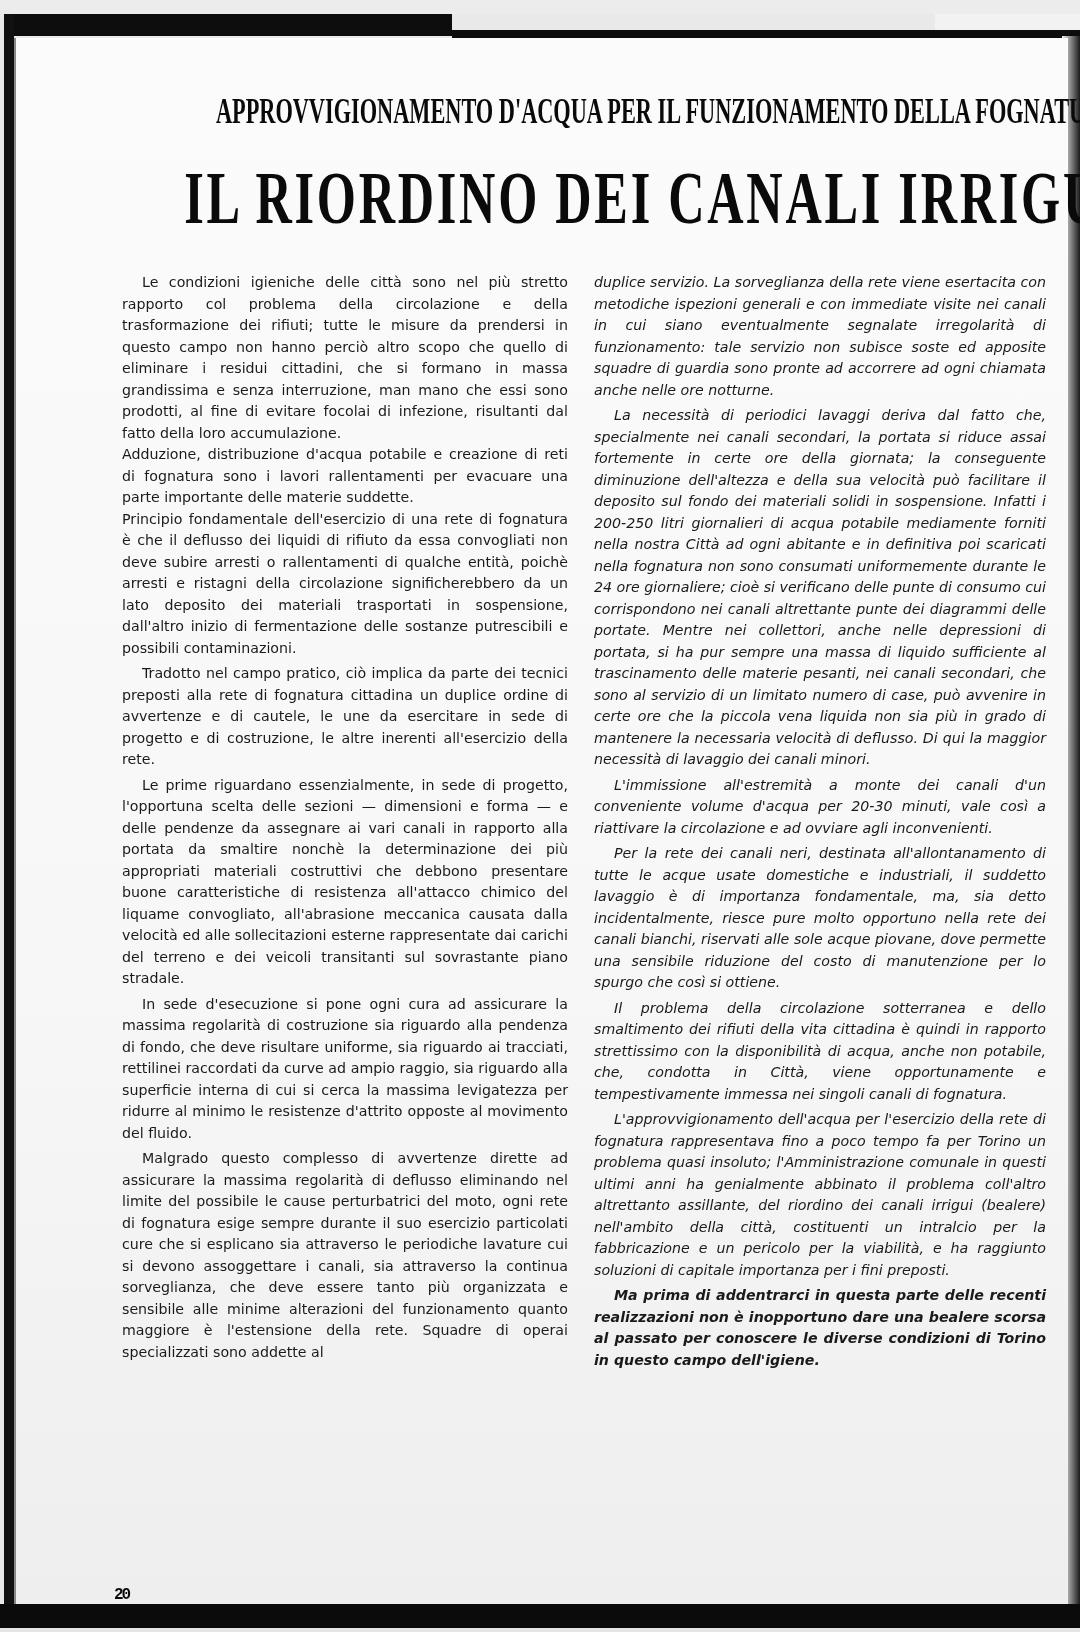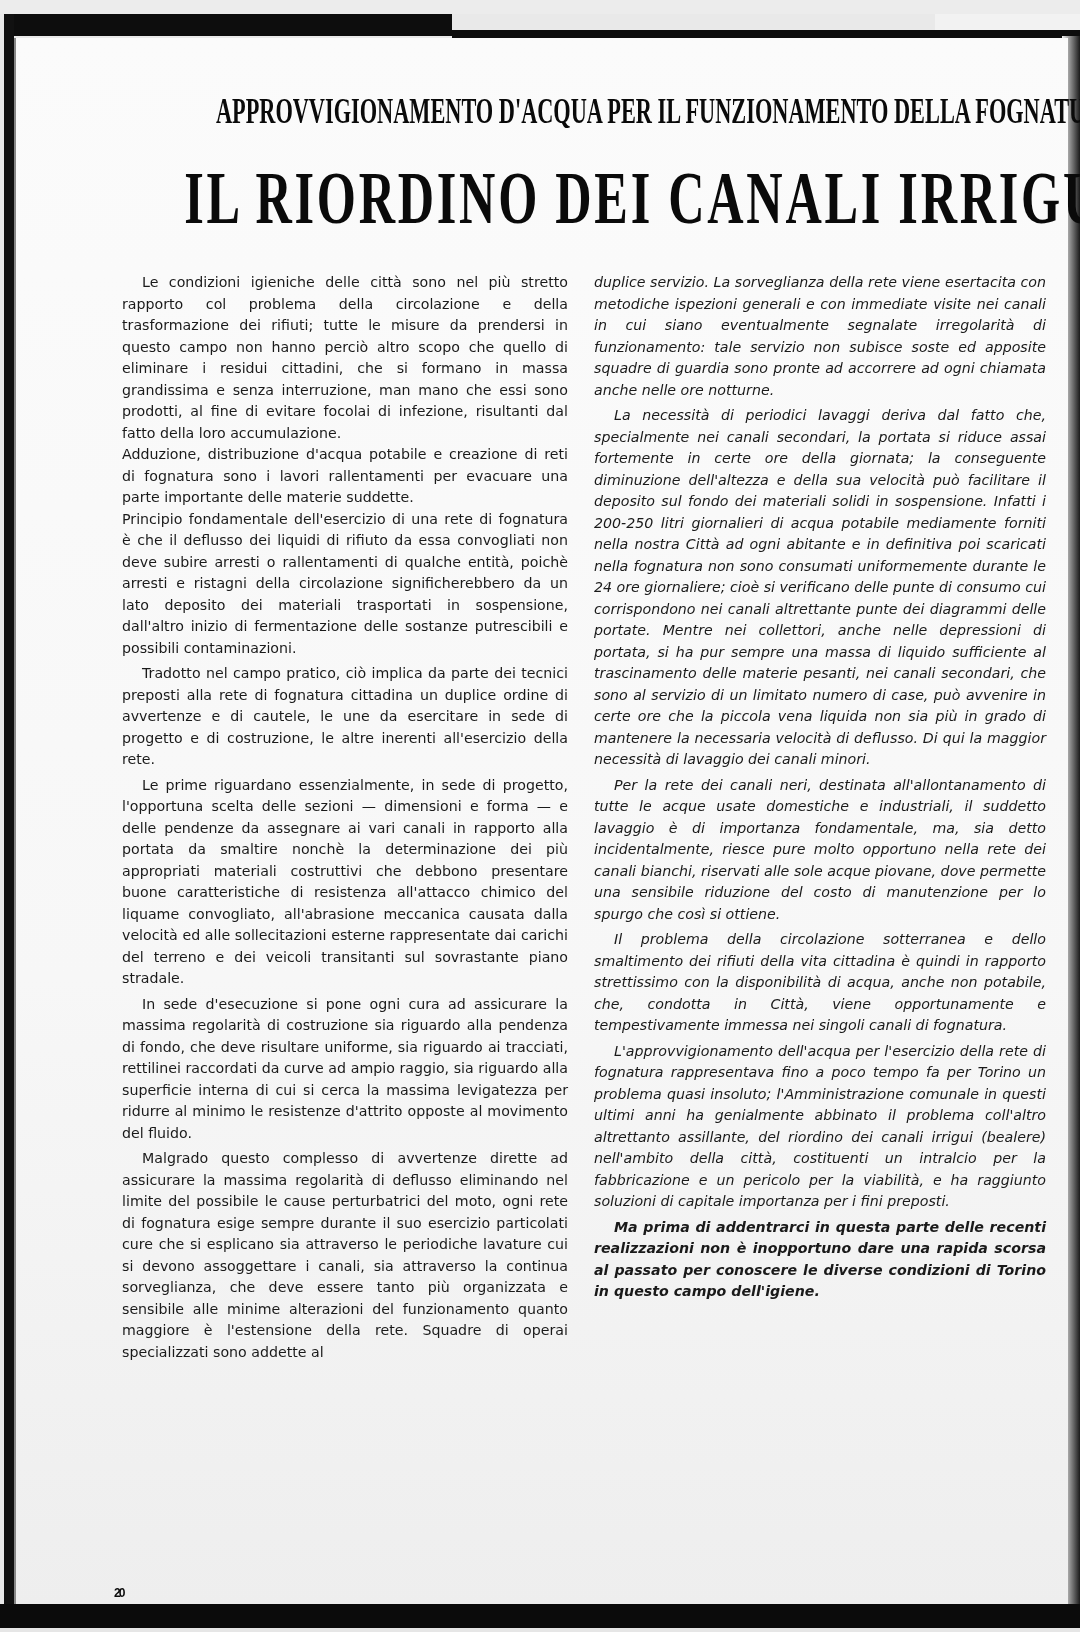--- a/index.html
+++ b/index.html
@@ -49,22 +49,22 @@
   .col-left { left: 106px; width: 446px; }
   .col-right { left: 578px; width: 452px; font-style: italic; }
   .column p { margin: 0; text-indent: 0; }
   .column p.indent { text-indent: 20px; }
   .column p + p { margin-top: 0; }
   .column p.gap { margin-top: 4px; }
   .bold-tail { font-weight: bold; }
 
   .page-number {
     position: absolute; left: 98px; top: 1548px;
-    font-family: Liberation Sans, sans-serif; font-weight: bold;
-    font-size: 12px; color: #0a0a0a; letter-spacing: -2px;
+    font-family: Liberation Mono, monospace; font-weight: bold;
+    font-size: 16px; color: #0a0a0a; letter-spacing: -2px;
   }
 </style>
 </head>
 <body>
 
 <div class="scan-top-strip"></div>
 <div class="scan-top-bar"></div>
 <div class="scan-top-bar2"></div>
 <div class="scan-top-right"></div>
 <div class="scan-left-bar"></div>
@@ -80,23 +80,24 @@
     <p>Principio fondamentale dell'esercizio di una rete di fognatura è che il deflusso dei liquidi di rifiuto da essa convogliati non deve subire arresti o rallentamenti di qualche entità, poichè arresti e ristagni della circolazione significherebbero da un lato deposito dei materiali trasportati in sospensione, dall'altro inizio di fermentazione delle sostanze putrescibili e possibili contaminazioni.</p>
     <p class="indent gap">Tradotto nel campo pratico, ciò implica da parte dei tecnici preposti alla rete di fognatura cittadina un duplice ordine di avvertenze e di cautele, le une da esercitare in sede di progetto e di costruzione, le altre inerenti all'esercizio della rete.</p>
     <p class="indent gap">Le prime riguardano essenzialmente, in sede di progetto, l'opportuna scelta delle sezioni — dimensioni e forma — e delle pendenze da assegnare ai vari canali in rapporto alla portata da smaltire nonchè la determinazione dei più appropriati materiali costruttivi che debbono presentare buone caratteristiche di resistenza all'attacco chimico del liquame convogliato, all'abrasione meccanica causata dalla velocità ed alle sollecitazioni esterne rappresentate dai carichi del terreno e dei veicoli transitanti sul sovrastante piano stradale.</p>
     <p class="indent gap">In sede d'esecuzione si pone ogni cura ad assicurare la massima regolarità di costruzione sia riguardo alla pendenza di fondo, che deve risultare uniforme, sia riguardo ai tracciati, rettilinei raccordati da curve ad ampio raggio, sia riguardo alla superficie interna di cui si cerca la massima levigatezza per ridurre al minimo le resistenze d'attrito opposte al movimento del fluido.</p>
     <p class="indent gap">Malgrado questo complesso di avvertenze dirette ad assicurare la massima regolarità di deflusso eliminando nel limite del possibile le cause perturbatrici del moto, ogni rete di fognatura esige sempre durante il suo esercizio particolati cure che si esplicano sia attraverso le periodiche lavature cui si devono assoggettare i canali, sia attraverso la continua sorveglianza, che deve essere tanto più organizzata e sensibile alle minime alterazioni del funzionamento quanto maggiore è l'estensione della rete. Squadre di operai specializzati sono addette al</p>
   </div>
 
   <div class="column col-right">
     <p>duplice servizio. La sorveglianza della rete viene esertacita con metodiche ispezioni generali e con immediate visite nei canali in cui siano eventualmente segnalate irregolarità di funzionamento: tale servizio non subisce soste ed apposite squadre di guardia sono pronte ad accorrere ad ogni chiamata anche nelle ore notturne.</p>
     <p class="indent gap">La necessità di periodici lavaggi deriva dal fatto che, specialmente nei canali secondari, la portata si riduce assai fortemente in certe ore della giornata; la conseguente diminuzione dell'altezza e della sua velocità può facilitare il deposito sul fondo dei materiali solidi in sospensione. Infatti i 200-250 litri giornalieri di acqua potabile mediamente forniti nella nostra Città ad ogni abitante e in definitiva poi scaricati nella fognatura non sono consumati uniformemente durante le 24 ore giornaliere; cioè si verificano delle punte di consumo cui corrispondono nei canali altrettante punte dei diagrammi delle portate. Mentre nei collettori, anche nelle depressioni di portata, si ha pur sempre una massa di liquido sufficiente al trascinamento delle materie pesanti, nei canali secondari, che sono al servizio di un limitato numero di case, può avvenire in certe ore che la piccola vena liquida non sia più in grado di mantenere la necessaria velocità di deflusso. Di qui la maggior necessità di lavaggio dei canali minori.</p>
+    <p class="indent gap">L'immissione all'estremità a monte dei canali d'un conveniente volume d'acqua per 20-30 minuti, vale così a riattivare la circolazione e ad ovviare agli inconvenienti.</p>
     <p class="indent gap">Per la rete dei canali neri, destinata all'allontanamento di tutte le acque usate domestiche e industriali, il suddetto lavaggio è di importanza fondamentale, ma, sia detto incidentalmente, riesce pure molto opportuno nella rete dei canali bianchi, riservati alle sole acque piovane, dove permette una sensibile riduzione del costo di manutenzione per lo spurgo che così si ottiene.</p>
     <p class="indent gap">Il problema della circolazione sotterranea e dello smaltimento dei rifiuti della vita cittadina è quindi in rapporto strettissimo con la disponibilità di acqua, anche non potabile, che, condotta in Città, viene opportunamente e tempestivamente immessa nei singoli canali di fognatura.</p>
     <p class="indent gap">L'approvvigionamento dell'acqua per l'esercizio della rete di fognatura rappresentava fino a poco tempo fa per Torino un problema quasi insoluto; l'Amministrazione comunale in questi ultimi anni ha genialmente abbinato il problema coll'altro altrettanto assillante, del riordino dei canali irrigui (bealere) nell'ambito della città, costituenti un intralcio per la fabbricazione e un pericolo per la viabilità, e ha raggiunto soluzioni di capitale importanza per i fini preposti.</p>
-    <p class="indent gap bold-tail">Ma prima di addentrarci in questa parte delle recenti realizzazioni non è inopportuno dare una rapida scorsa al passato per conoscere le diverse condizioni di Torino in questo campo dell'igiene.</p>
+    <p class="indent gap bold-tail">Ma prima di addentrarci in questa parte delle recenti realizzazioni non è inopportuno dare una bealere scorsa al passato per conoscere le diverse condizioni di Torino in questo campo dell'igiene.</p>
   </div>
 
   <div class="page-number">20</div>
 </div>
 
 <div class="scan-bottom-bar"></div>
 <div class="scan-bottom-strip"></div>
 
 </body></html>

